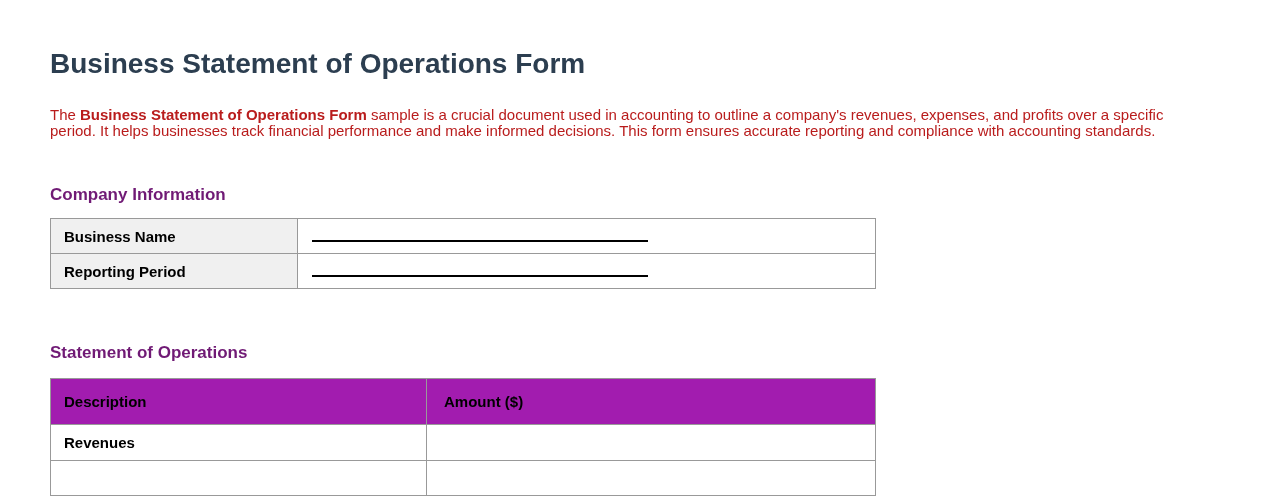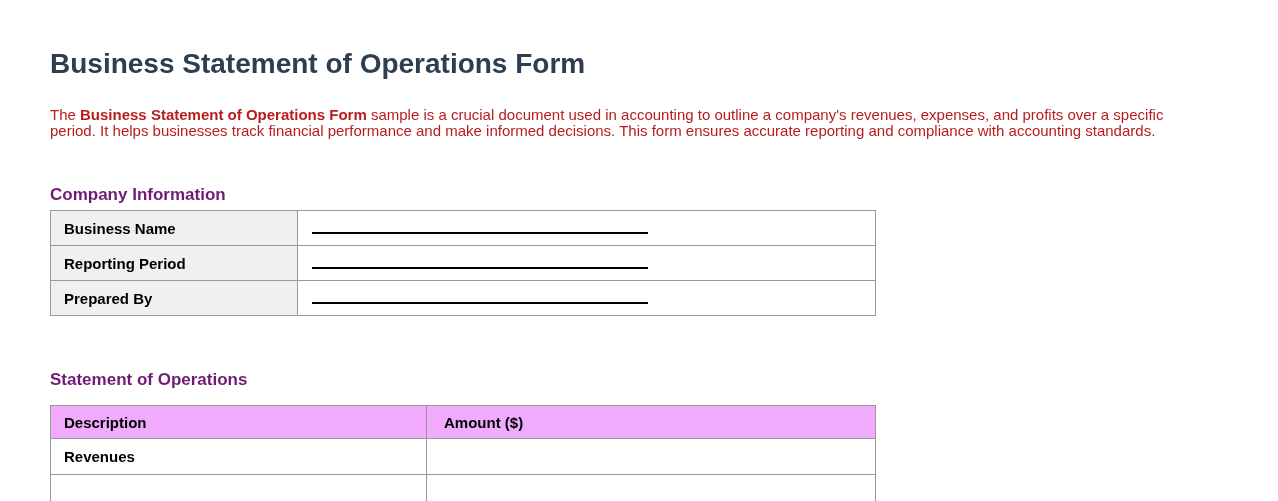--- a/index.html
+++ b/index.html
@@ -48,41 +48,41 @@
     width: 826px;
   }
   td {
     border: 1px solid #999999;
     font-size: 15px;
     padding: 0;
     vertical-align: middle;
   }
 
   
-  .ci-table { margin-top: 6px; }
+  .ci-table { margin-top: 14px; }
   .ci-table td { height: 35px; }
   .ci-label {
     width: 247px;
     background: #f0f0f0;
     font-weight: bold;
     padding-left: 13px;
   }
   .blank-line {
     width: 336px;
     height: 12px;
     margin-left: 14px;
     border-bottom: 2px solid #000000;
   }
 
   
   .so-table { margin-top: 16px; }
   .so-table .col-desc { width: 376px; }
   .so-header td {
-    height: 33px;
-    background: #f0abfc;
+    height: 46px;
+    background: #a21caf;
     font-weight: bold;
   }
   .so-header .hdr-desc { padding-left: 13px; }
   .so-header .hdr-amt { padding-left: 17px; }
   .so-row td { height: 36px; }
   .so-row .cell-desc {
     font-weight: bold;
     padding-left: 13px;
   }
   .so-row-partial td { height: 35px; }
@@ -105,26 +105,20 @@
         <td class="ci-value">
           <div class="blank-line"></div>
         </td>
       </tr>
       <tr>
         <td class="ci-label">Reporting Period</td>
         <td class="ci-value">
           <div class="blank-line"></div>
         </td>
       </tr>
-      <tr>
-        <td class="ci-label">Prepared By</td>
-        <td class="ci-value">
-          <div class="blank-line"></div>
-        </td>
-      </tr>
     </tbody>
   </table>
 
   <h2 class="section-heading heading-statement">Statement of Operations</h2>
 
   <table class="so-table">
     <tbody>
       <tr class="so-header">
         <td class="col-desc hdr-desc">Description</td>
         <td class="hdr-amt">Amount ($)</td>

